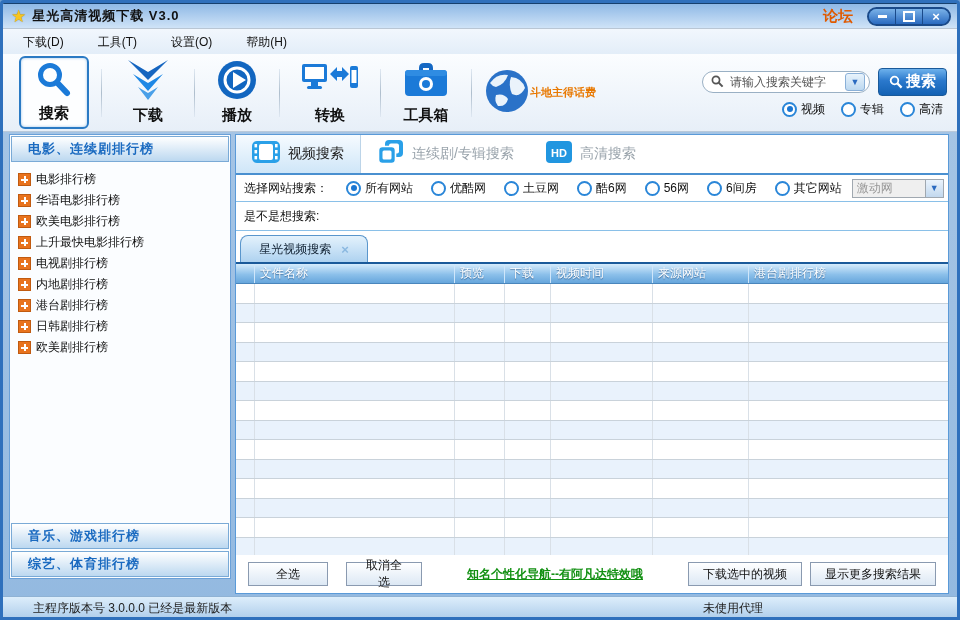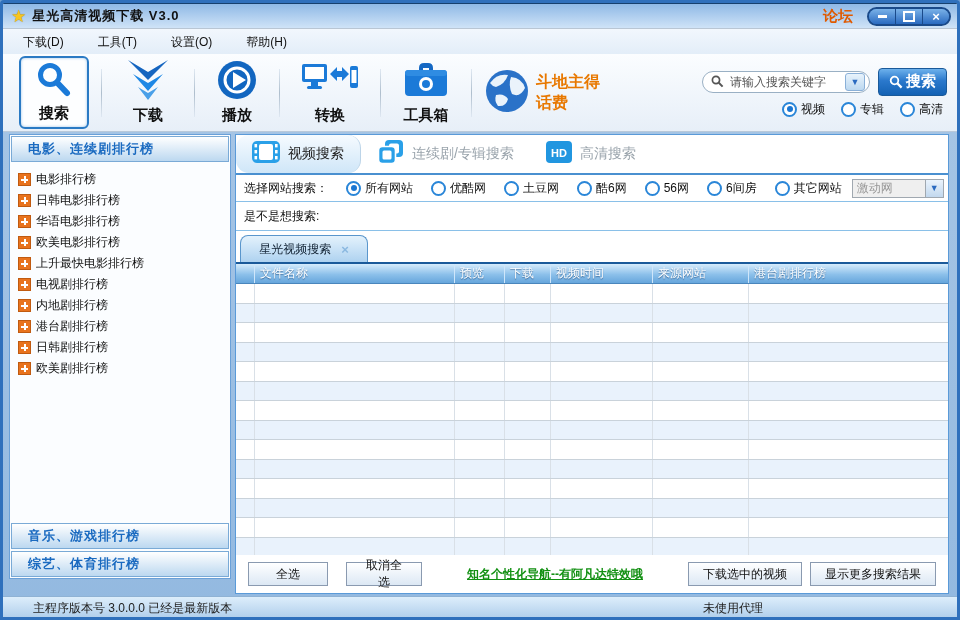--- a/index.html
+++ b/index.html
@@ -27,21 +27,21 @@
   
   .toolbar{position:absolute;left:0;top:51px;right:0;height:78px;
     background:linear-gradient(#fbfdff,#e7eff8);border-bottom:1px solid #b9c9da;
     display:flex;align-items:center;box-sizing:border-box;}
   .tbtn{display:flex;flex-direction:column;align-items:center;justify-content:center;cursor:pointer;padding:2px 10px;}
   .tbtn .lbl{font-size:15px;font-weight:bold;color:#111;margin-top:2px;}
   .tbtn.boxed{border:2px solid #2a7ac4;border-radius:6px;background:#fdfeff;padding:4px 14px;margin-left:16px;
     box-shadow:inset 0 0 3px #9cc4e8;}
   .tb-sep{width:1px;height:48px;background:linear-gradient(#dfe8f2,#aebecd,#dfe8f2);margin:0 12px;}
   .promo{display:flex;align-items:center;cursor:pointer;}
-  .promo-text{color:#e87800;font-size:16px;font-weight:bold;margin-left:6px;width:72px;line-height:1.3;}
+  .promo-text{color:#e87800;font-size:11px;font-weight:bold;width:72px;line-height:1.3;}
   .searchzone{margin-left:auto;margin-right:10px;display:flex;flex-direction:column;align-items:flex-end;}
   .searchline{display:flex;align-items:center;}
   .pill{display:flex;align-items:center;width:168px;height:22px;background:#fff;border:1px solid #9ab0c4;
     border-radius:12px;padding:0 4px 0 8px;box-sizing:border-box;}
   .pill input{border:none;outline:none;flex:1;font-size:12px;width:100px;background:transparent;
     font-family:"Liberation Sans","DejaVu Sans",sans-serif;}
   .pill input::placeholder{color:#555;}
   .pill-drop{width:18px;height:16px;border:1px solid #8ab0d8;border-radius:3px;
     background:linear-gradient(#e8f3fc,#bcd8f0);display:flex;align-items:center;justify-content:center;
     color:#2a6ac0;font-size:9px;cursor:pointer;}
@@ -64,21 +64,21 @@
   .rank-list{flex:1;overflow:hidden;padding:6px 0 0 8px;}
   .rank-item{display:flex;align-items:center;height:21px;font-size:12px;color:#111;cursor:pointer;}
   .plus{width:11px;height:11px;flex:none;margin-right:5px;background:#e8731e;border:1px solid #c05a10;
     position:relative;}
   .plus::before{content:"";position:absolute;left:2px;top:4.5px;width:7px;height:2px;background:#fff;}
   .plus::after{content:"";position:absolute;left:4.5px;top:2px;width:2px;height:7px;background:#fff;}
   .content{position:absolute;left:232px;top:131px;right:8px;bottom:23px;background:#fff;
     border:1px solid #5a9ad8;box-sizing:border-box;display:flex;flex-direction:column;}
   
   .tabbar{height:38px;flex:none;display:flex;align-items:stretch;border-bottom:2px solid #4a90d0;background:#fff;}
-  .tab{display:flex;align-items:center;padding:0 16px;cursor:pointer;border-radius:13px;}
+  .tab{display:flex;align-items:center;padding:0 16px;cursor:pointer;}
   .tab .tlbl{font-size:14px;margin-left:8px;color:#9aa4ac;}
   .tab.active{background:linear-gradient(#f6fbff,#cfe6f8);border-right:1px solid #bcd4e8;}
   .tab.active .tlbl{color:#222;}
   
   .siterow{height:26px;flex:none;border-bottom:1px solid #8ac0e8;display:flex;align-items:center;
     padding-left:8px;font-size:12px;color:#111;}
   .siteopt{display:flex;align-items:center;margin-left:18px;cursor:pointer;}
   .dropdown{margin-left:10px;width:92px;height:19px;border:1px solid #a0a8b0;background:#efefef;
     display:flex;align-items:center;box-sizing:border-box;}
   .dropdown .dval{flex:1;font-size:12px;color:#979797;padding-left:4px;}
@@ -258,24 +258,20 @@
         </div>
     </div>
   </div>
 
   <div class="sidebar">
     <div class="acc-header">电影、连续剧排行榜</div>
     <div class="rank-list">
         <div class="rank-item">
           <span class="plus"></span>
           <span>电影排行榜</span>
-        </div>
-        <div class="rank-item">
-          <span class="plus"></span>
-          <span>日韩电影排行榜</span>
         </div>
         <div class="rank-item">
           <span class="plus"></span>
           <span>华语电影排行榜</span>
         </div>
         <div class="rank-item">
           <span class="plus"></span>
           <span>欧美电影排行榜</span>
         </div>
         <div class="rank-item">

